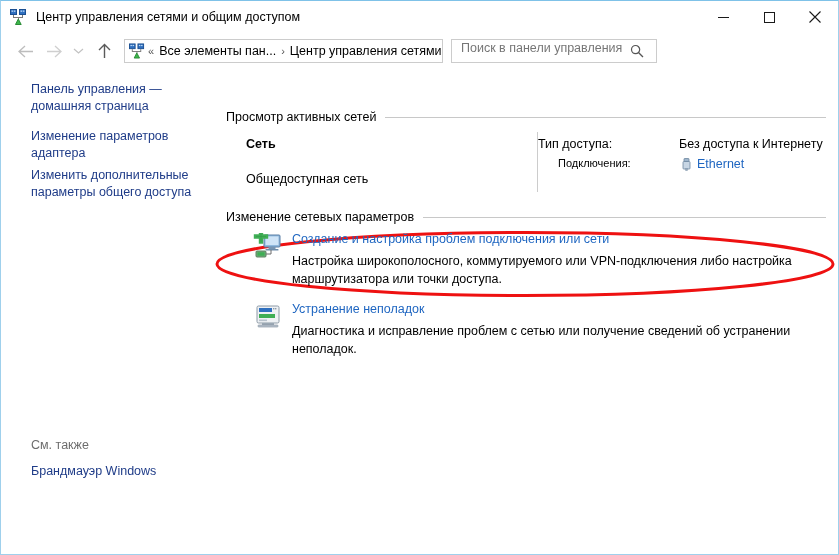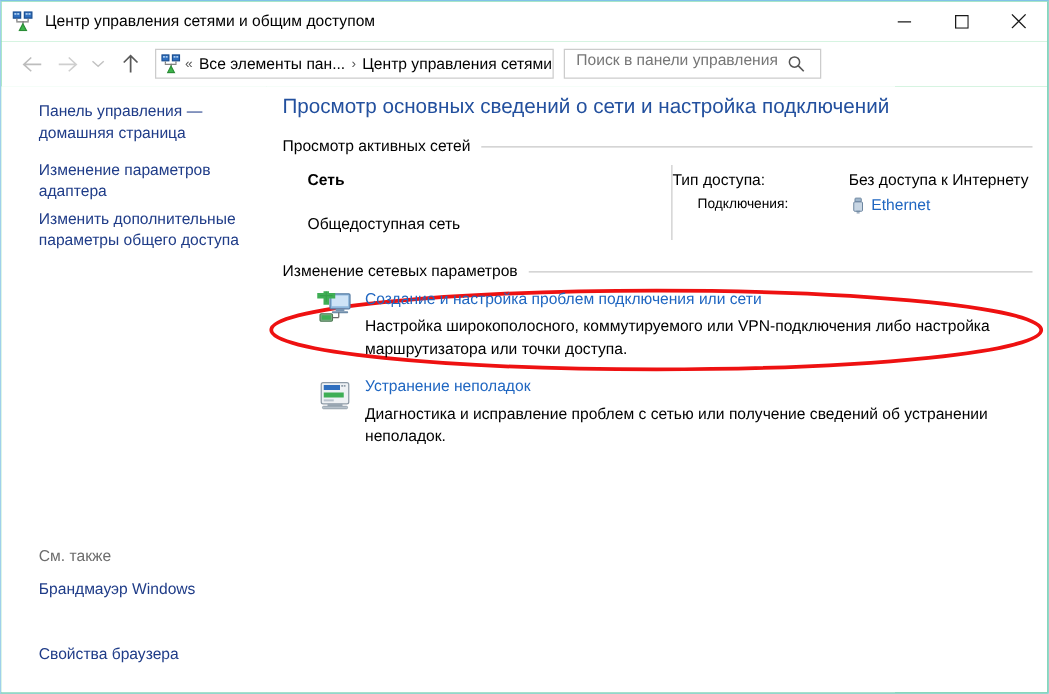--- a/index.html
+++ b/index.html
@@ -8,21 +8,21 @@
     width: 839px; height: 555px;
     background: #ffffff;
     font-family: "Liberation Sans", "DejaVu Sans", sans-serif;
     overflow: hidden;
   }
 
   #window {
     position: relative;
     width: 839px;
     height: 555px;
-    background: #22c55e;
+    background: #a16207;
     border: 1px solid #9fd0ec;
     border-top-color: #7fc2e8;
     overflow: hidden;
   }
 
   
   #titlebar {
     position: absolute;
     left: 0; top: 0;
     width: 837px; height: 32px;
@@ -406,26 +406,24 @@
 
   <div id="body">
 
     <div id="sidebar">
       <div class="side-link" id="side-link-0">Панель управления — домашняя страница</div>
       <div class="side-link" id="side-link-1">Изменение параметров адаптера</div>
       <div class="side-link" id="side-link-2">Изменить дополнительные параметры общего доступа</div>
 
       <div id="seealso-title">См. также</div>
       <div class="seealso-link" id="seealso-0">Брандмауэр Windows</div>
-      <div class="seealso-link" id="seealso-2">Свойства браузера</div>
     </div>
 
     <div id="content">
 
-      <div id="page-heading">Просмотр основных сведений о сети и настройка подключений</div>
 
       <div class="section-head" id="sec-active">
         <span class="sh-text">Просмотр активных сетей</span>
         <span class="sh-rule"></span>
       </div>
 
       <div id="net-panel">
         <div id="net-name">Сеть</div>
         <div id="net-type">Общедоступная сеть</div>
         <div id="net-divider"></div>

